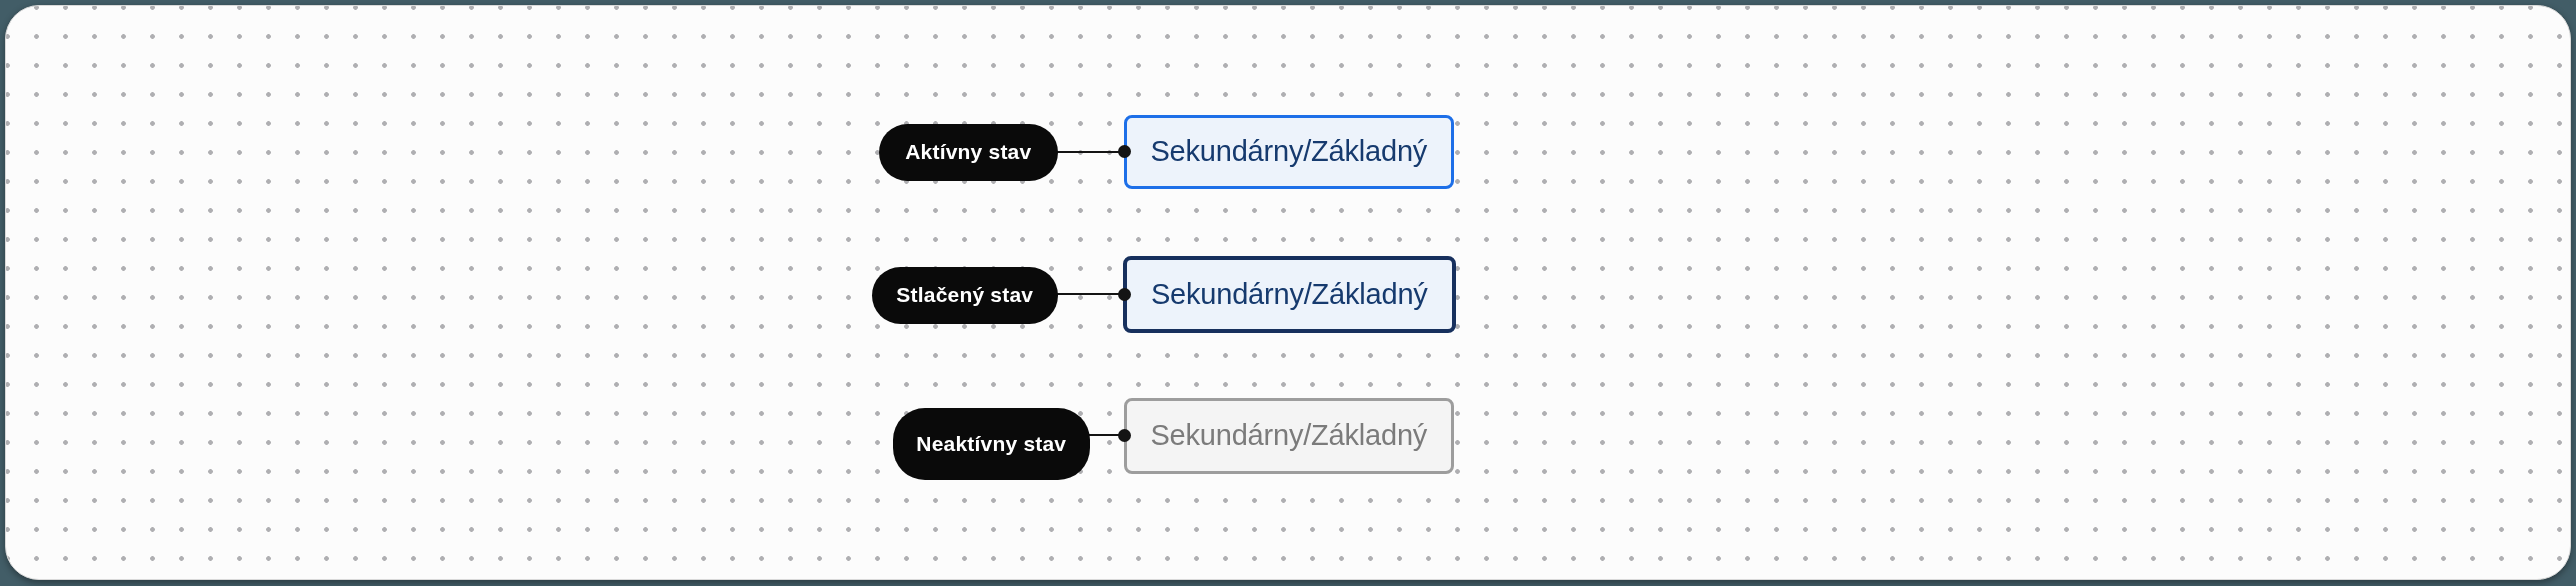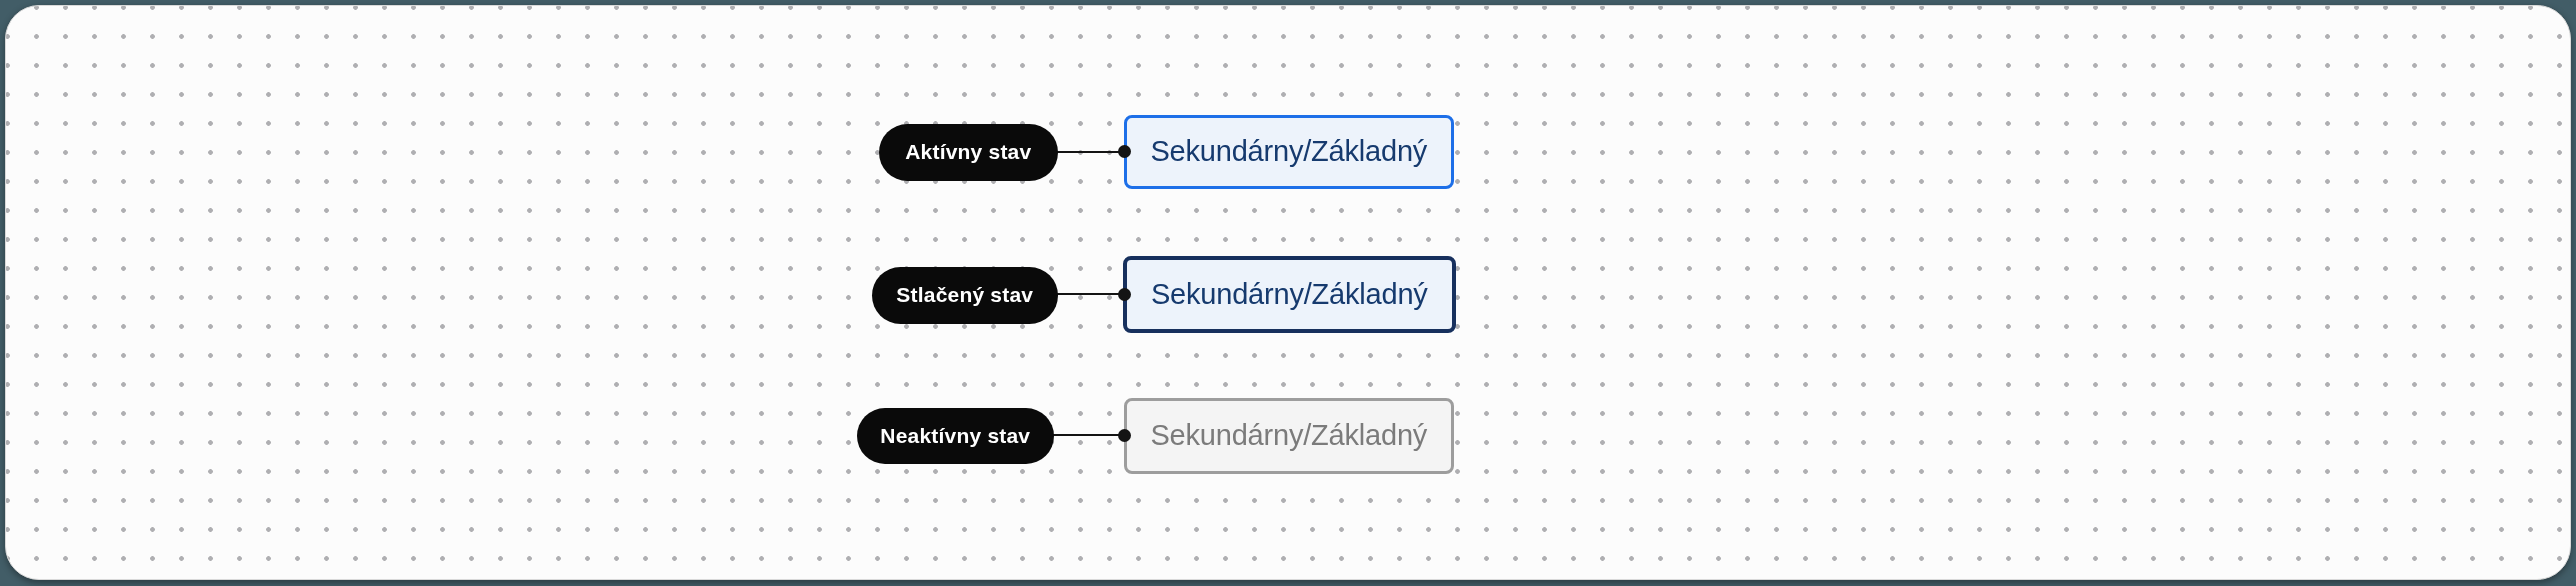--- a/index.html
+++ b/index.html
@@ -106,21 +106,21 @@
   .d0 { left: 1112px; top: 139px; }
   .b0 { left: 1118px; top: 109px; width: 330px; height: 74px; }
 
   
   .p1 { left: 866px; top: 261px; width: 186px; height: 57px; }
   .l1 { left: 1047px; top: 287px; width: 77px; }
   .d1 { left: 1112px; top: 282px; }
   .b1 { left: 1117px; top: 250px; width: 333px; height: 77px; }
 
   
-  .p2 { left: 851px; top: 402px; width: 197px; height: 56px; }
+  .p2 { left: 887px; top: 402px; width: 197px; height: 72px; }
   .l2 { left: 1044px; top: 428px; width: 80px; }
   .d2 { left: 1112px; top: 423px; }
   .b2 { left: 1118px; top: 392px; width: 330px; height: 76px; }
 </style>
 </head>
 <body>
 
 <div class="backdrop">
   <div class="canvas">
 

